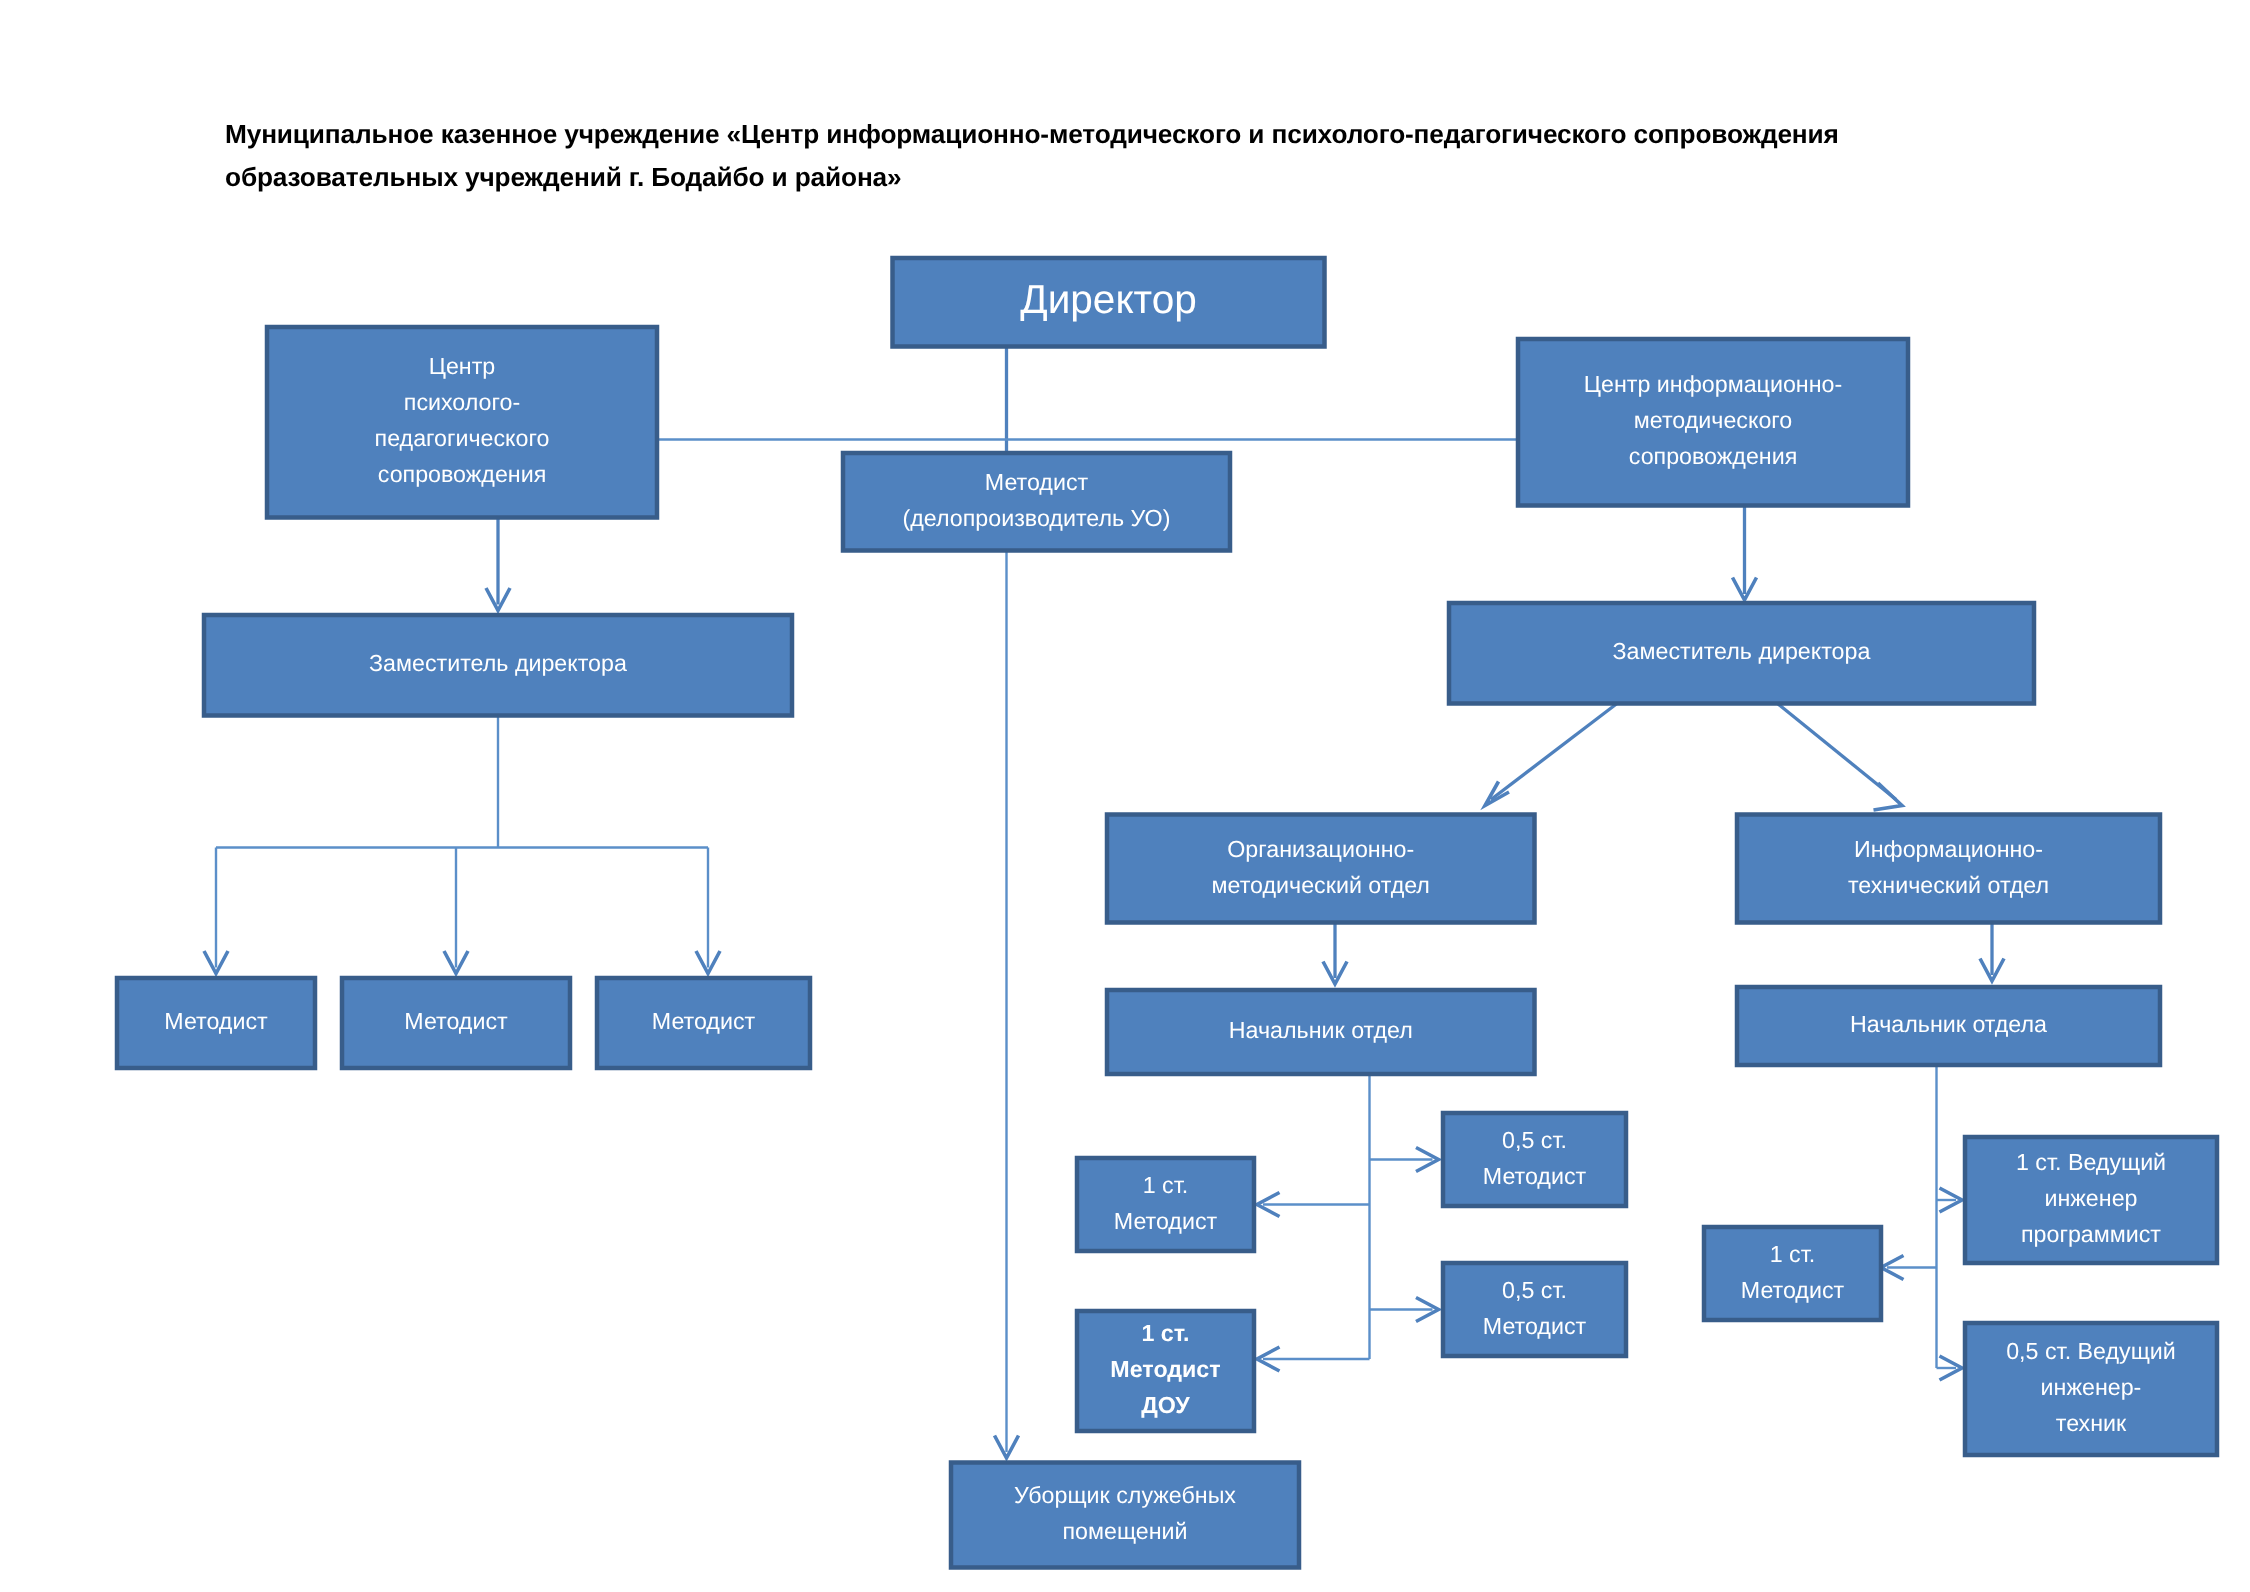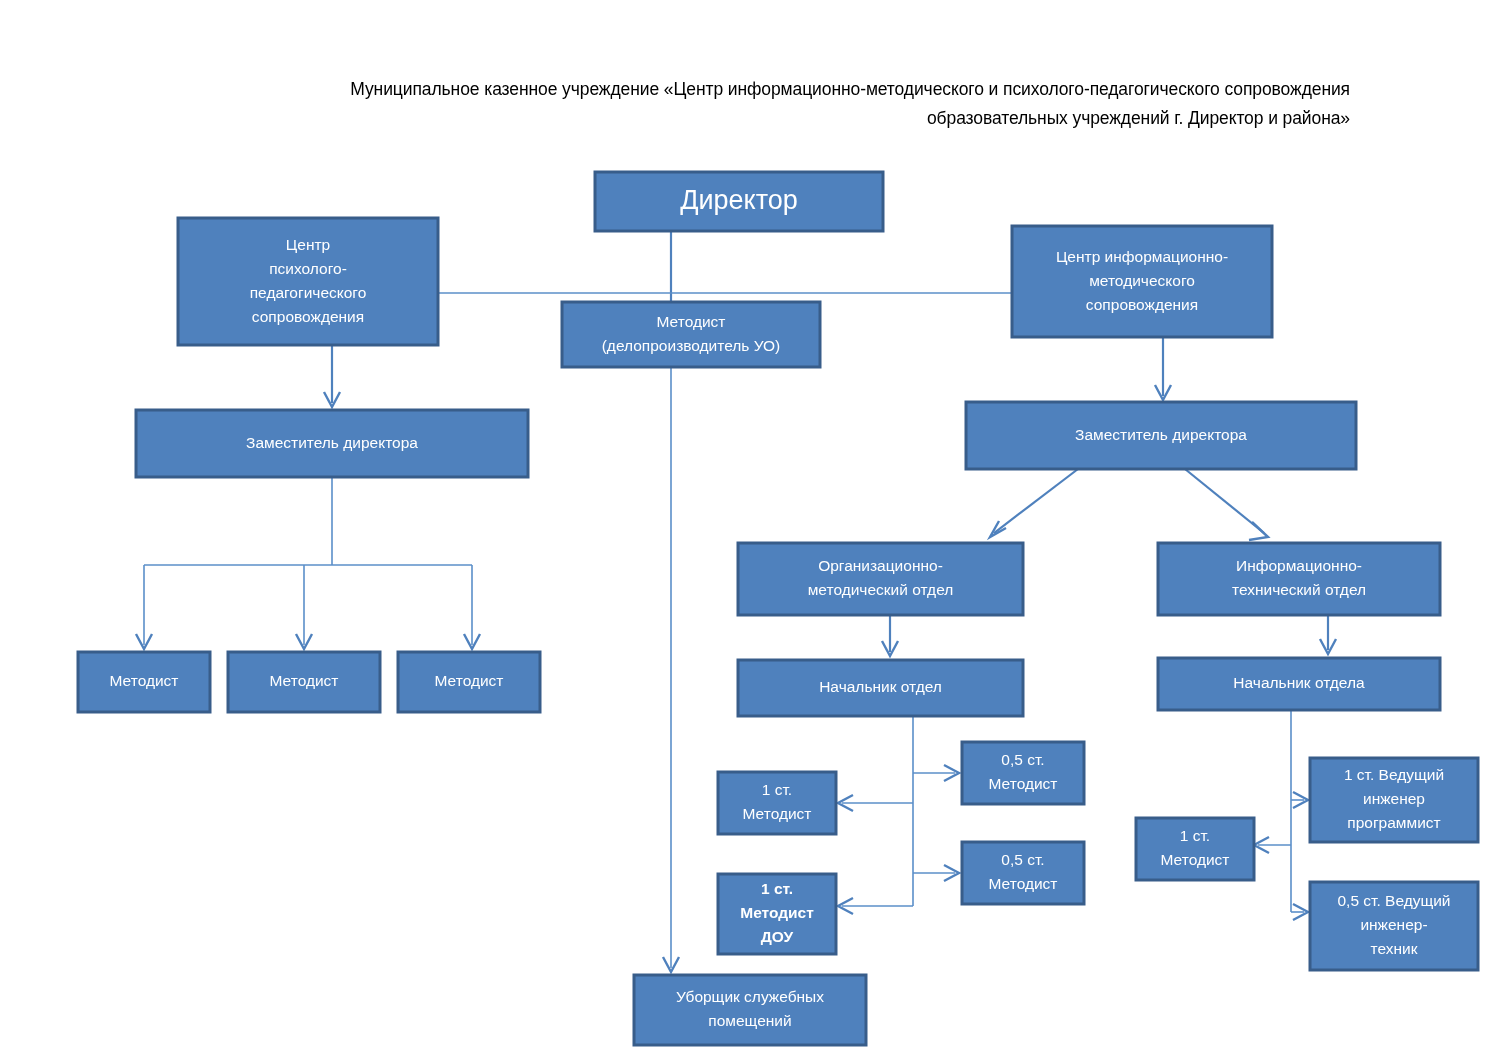--- a/index.html
+++ b/index.html
@@ -19,23 +19,23 @@
     left: 0;
     top: 0;
     width: 1500px;
     height: 1061px;
   }
   .title-block {
     position: absolute;
     left: 150px;
     top: 75px;
     width: 1200px;
-    text-align: right;
+    text-align: left;
     font-size: 17.5px;
-    font-weight: normal;
+    font-weight: bold;
     color: #000000;
     line-height: 1.65;
     letter-spacing: -0.1px;
   }
   svg.diagram {
     position: absolute;
     left: 0;
     top: 0;
     width: 1500px;
     height: 1061px;
@@ -73,21 +73,21 @@
     stroke-linejoin: miter;
   }
 </style>
 </head>
 <body>
 
 <div id="chart-root">
 
   <div class="title-block">
     <div>Муниципальное казенное учреждение «Центр информационно-методического и психолого-педагогического сопровождения</div>
-    <div>образовательных учреждений г. Директор и района»</div>
+    <div>образовательных учреждений г. Бодайбо и района»</div>
   </div>
 
   <svg class="diagram" viewBox="0 0 1500 1061">
 
     <g>
 
       <path class="conn" d="M 671 231 L 671 302"></path>
 
       <path class="conn-thin" d="M 438 293 L 1012 293"></path>
 

